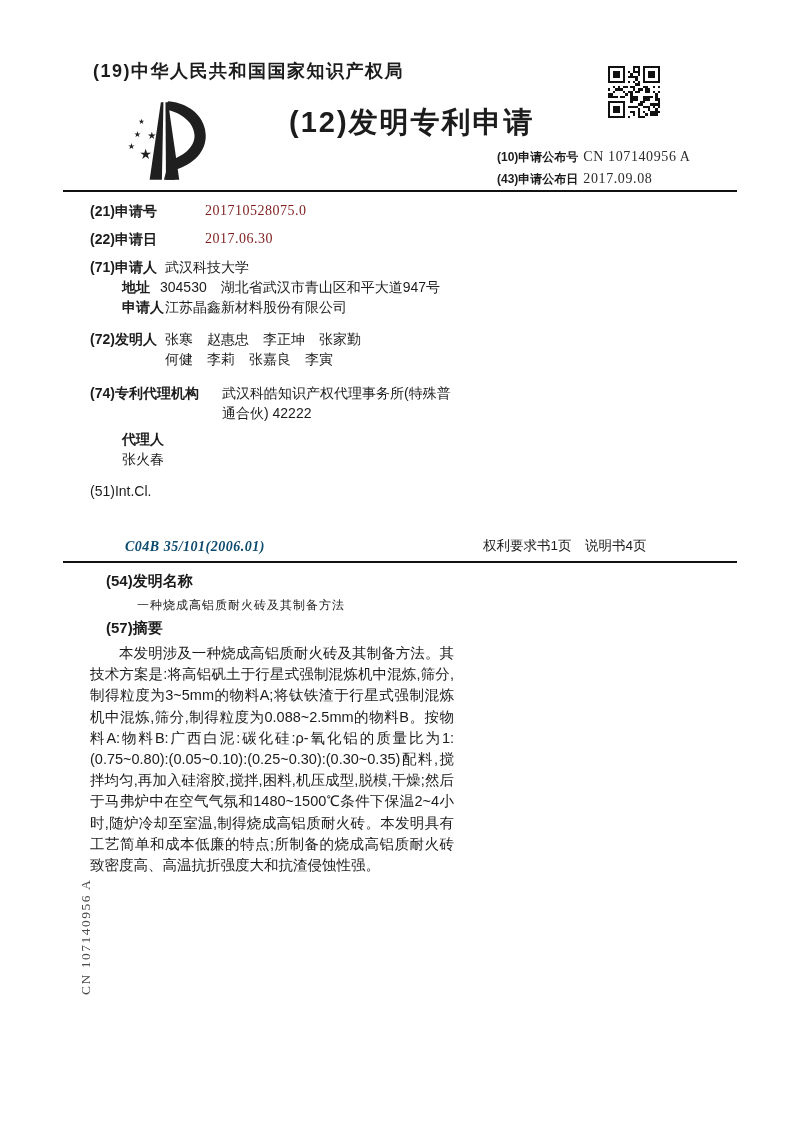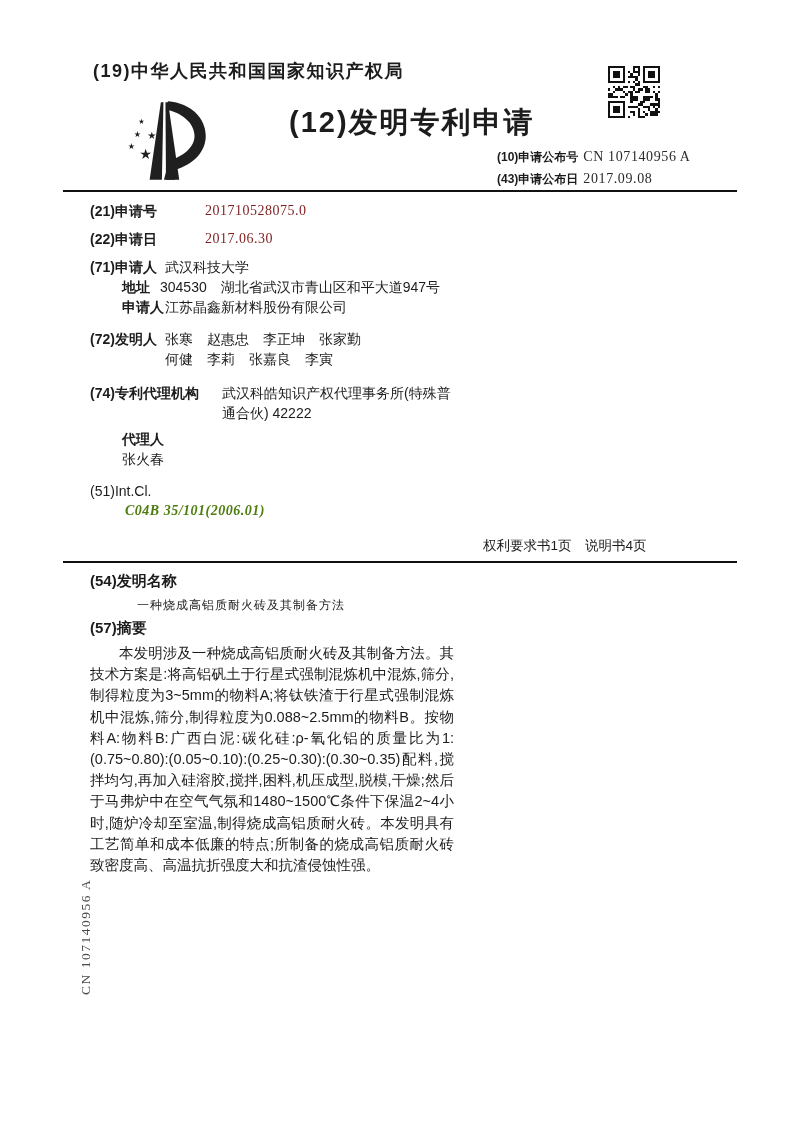--- a/index.html
+++ b/index.html
@@ -43,28 +43,28 @@
   .ind { margin-left:32px; }
   .mb8  { margin-bottom:8px;gap:40px; }
   .mb12 { margin-bottom:12px; }
   .w75  { width:75px; }
   .w38  { width:38px; }
   .w43  { width:43px; }
   .w132 { width:132px; }
   .intcl-val {
     margin-left:35px;
     font-family:"Liberation Serif", serif;
-    font-style:italic; font-weight:700; letter-spacing:0.5px; color:#4d7c0f;
+    font-style:italic; font-weight:700; letter-spacing:0.5px; color:#0c4a6e;margin-top:36px;
   }
 
   .pages {
     position:absolute; left:483px; top:537px;
     font-size:13.5px; white-space:pre-wrap;
   }
-  .sec-label { position:absolute; left:90px; font-size:15px; font-weight:700; }
+  .sec-label { position:absolute; left:106px; font-size:15px; font-weight:700; }
   .lbl54 { top:572px; }
   .title54 { position:absolute; left:125px; top:597px; font-size:12px; letter-spacing:1px;margin-left:12px; }
   .lbl57 { top:619px; }
   .abstract {
     position:absolute; left:90px; top:643px; width:364px;
     font-size:14.5px; line-height:21.2px;
     text-align:justify; text-indent:2em;
   }
   .vertcode {
     position:absolute; left:78px; top:995px;

